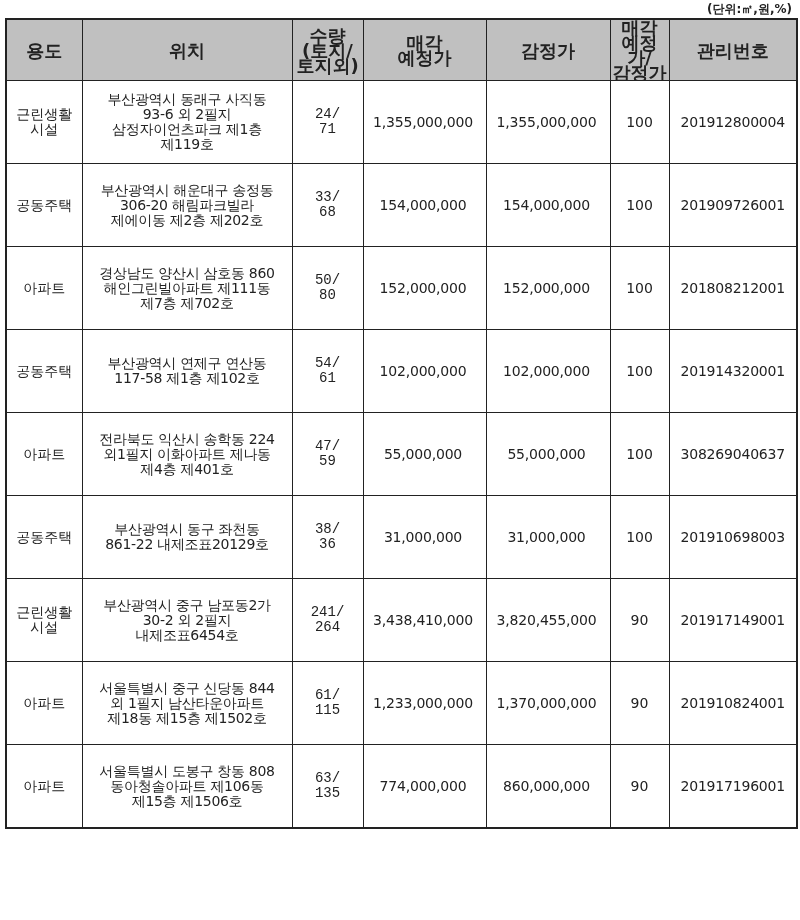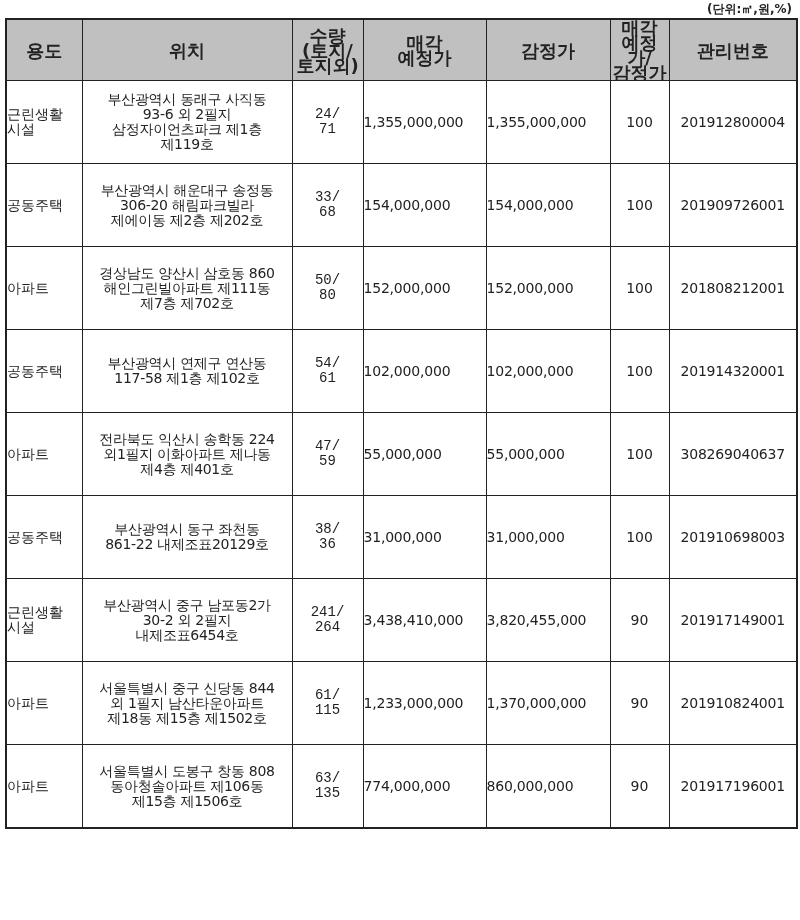--- a/index.html
+++ b/index.html
@@ -5,24 +5,24 @@
   html, body { margin: 0; padding: 0; background: #ffffff; }
   body { width: 800px; height: 920px; position: relative; overflow: hidden;
          font-family: "DejaVu Sans", "Liberation Sans", sans-serif; color: #222; }
   .unit { position: absolute; top: 1px; right: 8px; font-size: 12px; font-weight: bold; color: #222; }
   table.grid { position: absolute; left: 5px; top: 18px; width: 791px; border-collapse: collapse;
                table-layout: fixed; border: 2px solid #222; }
   table.grid th, table.grid td { border: 1.5px solid #222; padding: 0; overflow: hidden; }
   table.grid th { background: #c0c0c0; height: 58px; font-size: 18px; font-weight: bold;
                   text-align: center; vertical-align: middle; line-height: 15px; color: #222; }
   table.grid td { height: 82px; font-size: 14px; line-height: 15px; vertical-align: middle; color: #222; }
-  .c-use { }
+  .c-use { text-align: center; }
   .c-loc { text-align: center; padding: 0 4px; letter-spacing: -0.3px; margin-top: 19px; }
   .c-qty { text-align: center; font-family: Liberation Mono, monospace; }
-  .c-num { text-align: left; padding-right: 3px !important; letter-spacing: -0.2px; }
+  .c-num { text-align: center; padding-right: 3px !important; letter-spacing: -0.2px; }
   .c-ratio { text-align: center; }
   .c-id { text-align: center; letter-spacing: -0.2px; }
   .ml { white-space: pre-line; }
 </style>
 </head>
 <body>
 
 <div class="unit">(단위:㎡,원,%)</div>
 
 <table class="grid">

